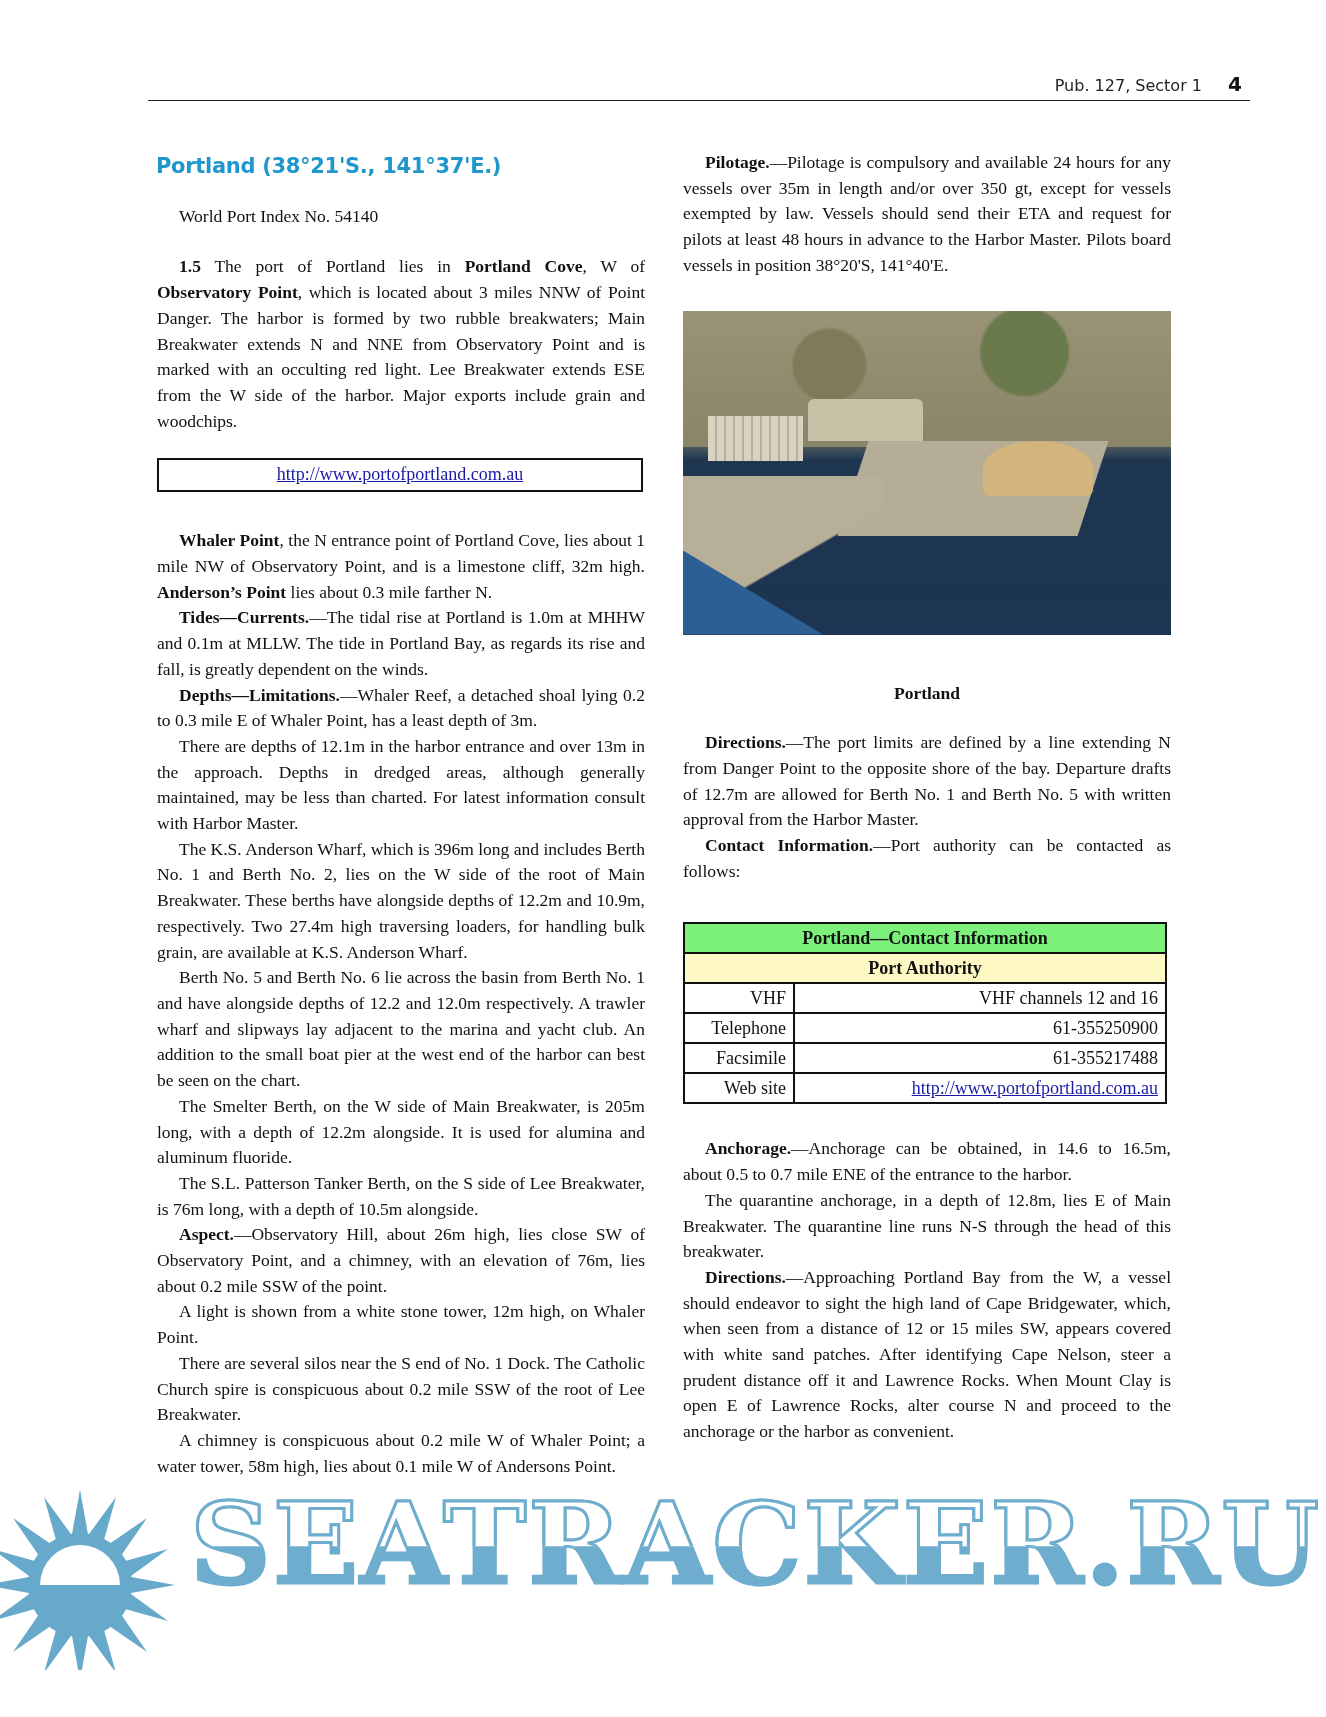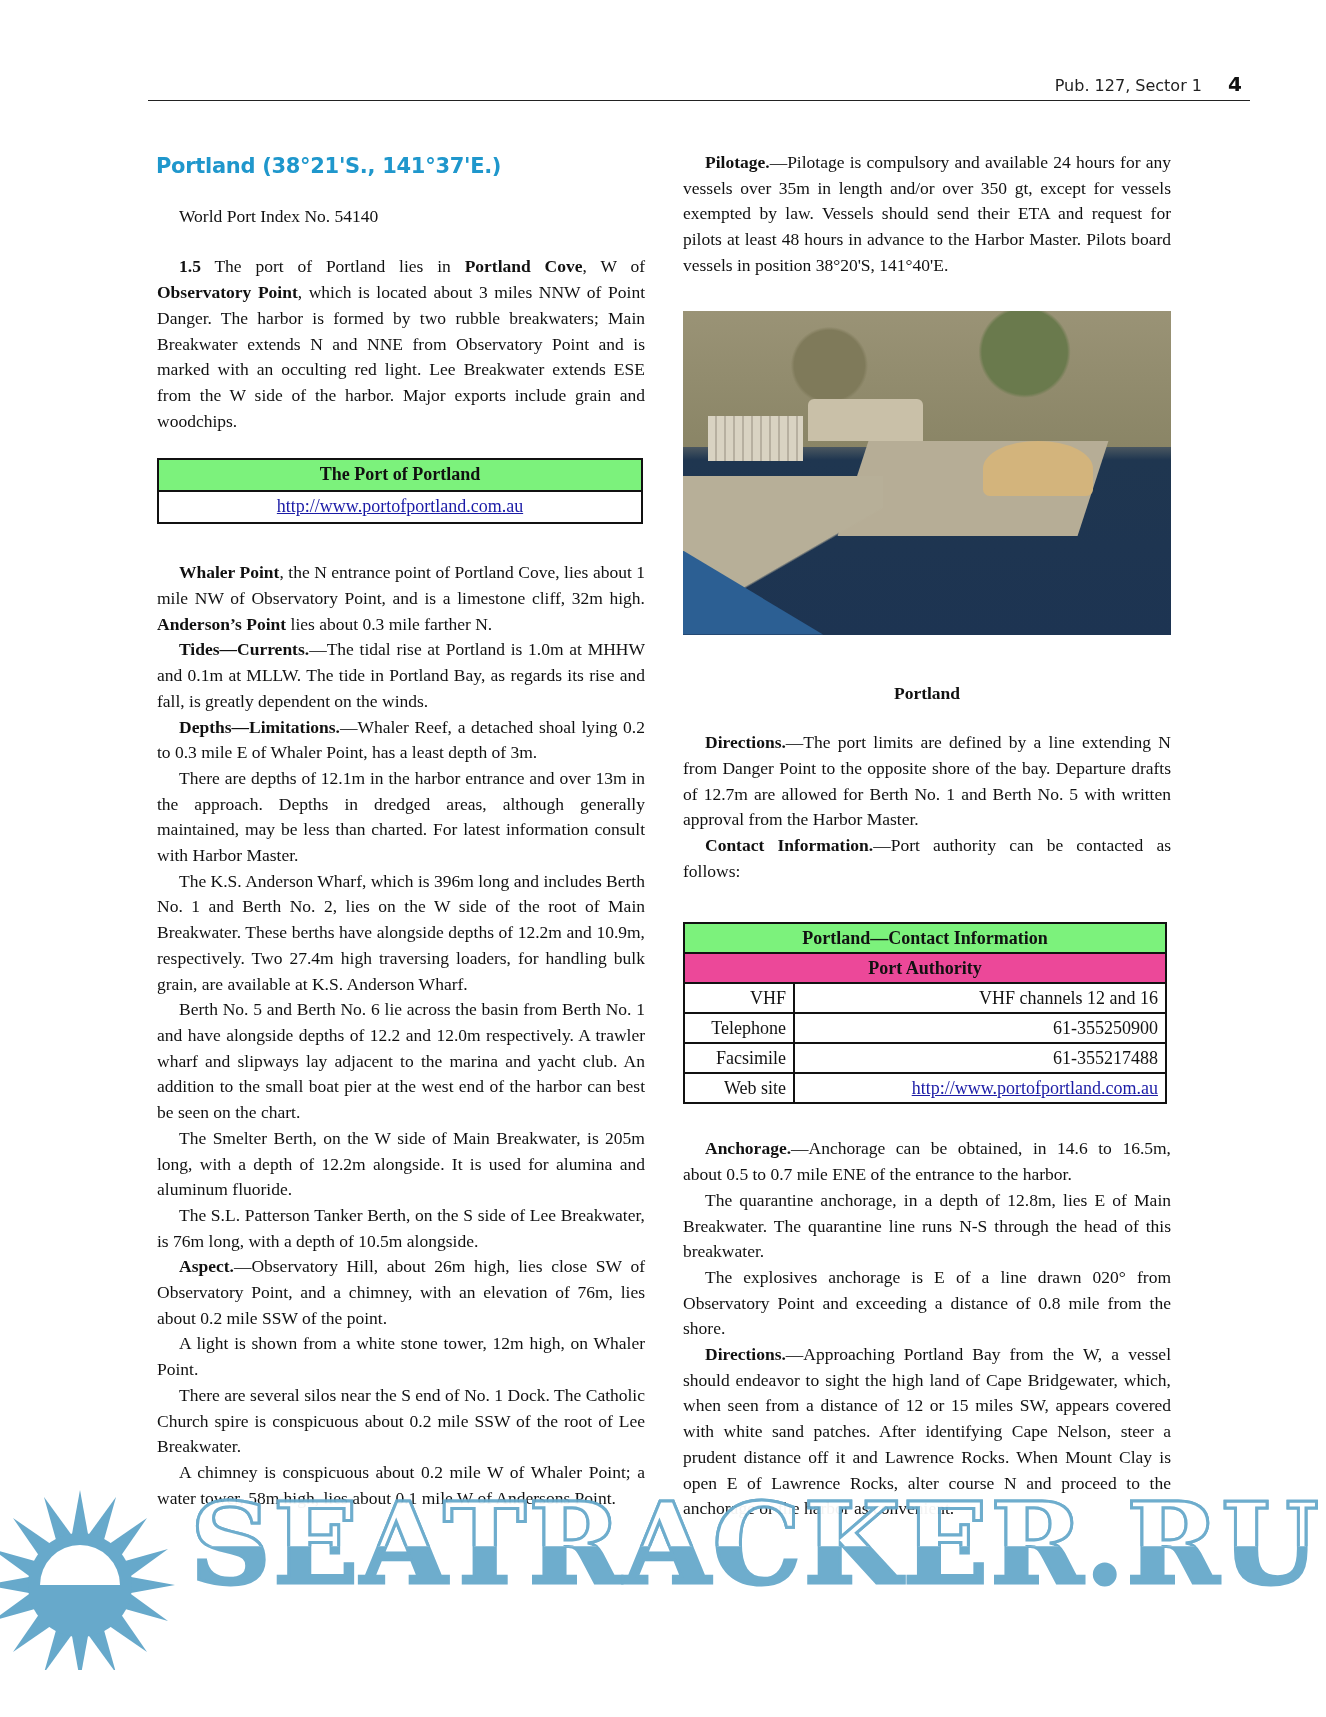--- a/index.html
+++ b/index.html
@@ -16,21 +16,21 @@
   .col-left { left: 157px; }
   .col-right { left: 683px; top: 150px; }
   .title { font-family: "DejaVu Sans", sans-serif; font-weight: bold; color: #1f97cc;
            font-size: 21px; margin: 4px 0 24px -1px; text-align: left; letter-spacing: -0.3px; }
   p { margin: 0; text-indent: 22px; }
   .gap { height: 25px; }
   b { font-weight: bold; }
   .boxtable { border-collapse: collapse; width: 486px; margin: 24px 0 36px 0; font-size: 18px; }
   .boxtable td { border: 2.5px solid #111; text-align: center; padding: 2px 4px; height: 26px; }
   .green { background: #7cf27c; font-weight: bold; }
-  .yellow { background: #ec4899; font-weight: bold; }
+  .yellow { background: #fef9c3; font-weight: bold; }
   a.lnk { color: #1a1aa6; text-decoration: underline; }
   .photo { width: 488px; height: 324px; margin: 32px 0 0 0; position: relative; overflow: hidden;
            background: linear-gradient(180deg, #8e8a6e 0%, #9c9372 20%, #a29a80 34%, #1f3650 46%, #1d3452 100%); }
   .photo .land { position: absolute; left: 0; top: 0; width: 100%; height: 42%;
                  background: radial-gradient(circle at 30% 40%, #7f7a5a 0 10%, transparent 11%),
                              radial-gradient(circle at 70% 30%, #6a7a4d 0 12%, transparent 13%),
                              linear-gradient(180deg, #9a9376, #8a8566); }
   .photo .silo { position: absolute; left: 25px; top: 105px; width: 95px; height: 45px; background: repeating-linear-gradient(90deg, #d9d3c2 0 7px, #b7b0a0 7px 9px); }
   .photo .shed { position: absolute; left: 125px; top: 88px; width: 115px; height: 42px; background: #c9c0a8; border-radius: 6px 6px 0 0; }
   .photo .wharf { position: absolute; left: 170px; top: 130px; width: 240px; height: 95px; background: #b6ad96; transform: skewX(-18deg); }
@@ -59,23 +59,20 @@
 </div>
 
 <div class="col col-left">
   <div class="title">Portland (38°21'S., 141°37'E.)</div>
   <p>World Port Index No. 54140</p>
   <div class="gap"></div>
   <p><b>1.5</b><span> The port of Portland lies in </span><b>Portland Cove</b><span>, W of </span><b>Observatory Point</b><span>, which is located about 3 miles NNW of Point Danger. The harbor is formed by two rubble breakwaters; Main Breakwater extends N and NNE from Observatory Point and is marked with an occulting red light. Lee Breakwater extends ESE from the W side of the harbor. Major exports include grain and woodchips.</span></p>
 
   <table class="boxtable">
     <tbody>
-        <tr>
-          <td class="green">The Port of Portland</td>
-        </tr>
     <tr>
           <td><a class="lnk">http://www.portofportland.com.au</a></td>
         </tr>
   </tbody>
     </table>
 
   <p><b>Whaler Point</b><span>, the N entrance point of Portland Cove, lies about 1 mile NW of Observatory Point, and is a limestone cliff, 32m high. </span><b>Anderson’s Point</b><span> lies about 0.3 mile farther N.</span></p>
   <p><b>Tides—Currents.</b><span>—The tidal rise at Portland is 1.0m at MHHW and 0.1m at MLLW. The tide in Portland Bay, as regards its rise and fall, is greatly dependent on the winds.</span></p>
   <p><b>Depths—Limitations.</b><span>—Whaler Reef, a detached shoal lying 0.2 to 0.3 mile E of Whaler Point, has a least depth of 3m.</span></p>
   <p>There are depths of 12.1m in the harbor entrance and over 13m in the approach. Depths in dredged areas, although generally maintained, may be less than charted. For latest information consult with Harbor Master.</p>
@@ -128,21 +125,20 @@
         </tr>
     <tr>
           <td class="k">Web site</td>
           <td><a class="lnk">http://www.portofportland.com.au</a></td>
         </tr>
   </tbody>
     </table>
 
   <p><b>Anchorage.</b><span>—Anchorage can be obtained, in 14.6 to 16.5m, about 0.5 to 0.7 mile ENE of the entrance to the harbor.</span></p>
   <p>The quarantine anchorage, in a depth of 12.8m, lies E of Main Breakwater. The quarantine line runs N-S through the head of this breakwater.</p>
-  <p>The explosives anchorage is E of a line drawn 020° from Observatory Point and exceeding a distance of 0.8 mile from the shore.</p>
   <p><b>Directions.</b><span>—Approaching Portland Bay from the W, a vessel should endeavor to sight the high land of Cape Bridgewater, which, when seen from a distance of 12 or 15 miles SW, appears covered with white sand patches. After identifying Cape Nelson, steer a prudent distance off it and Lawrence Rocks. When Mount Clay is open E of Lawrence Rocks, alter course N and proceed to the anchorage or the harbor as convenient.</span></p>
 </div>
 
 <svg class="wm" viewBox="0 0 1326 200" width="1326" height="200">
   <g transform="translate(80,115)">
     <g fill="#67a9cb">
       <polygon points="0,-95 10,-40 -10,-40"></polygon>
       <polygon points="0,95 10,40 -10,40"></polygon>
       <polygon points="-95,0 -40,10 -40,-10"></polygon>
       <polygon points="95,0 40,10 40,-10"></polygon>

